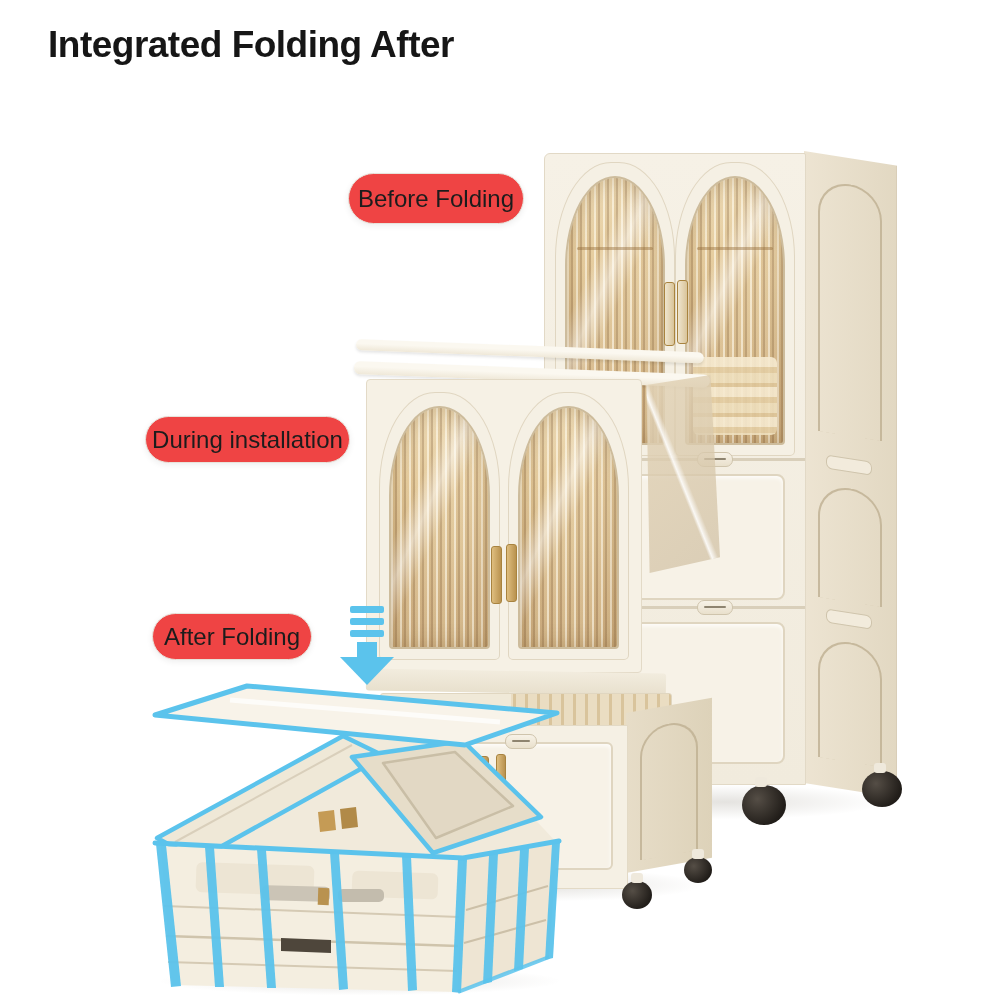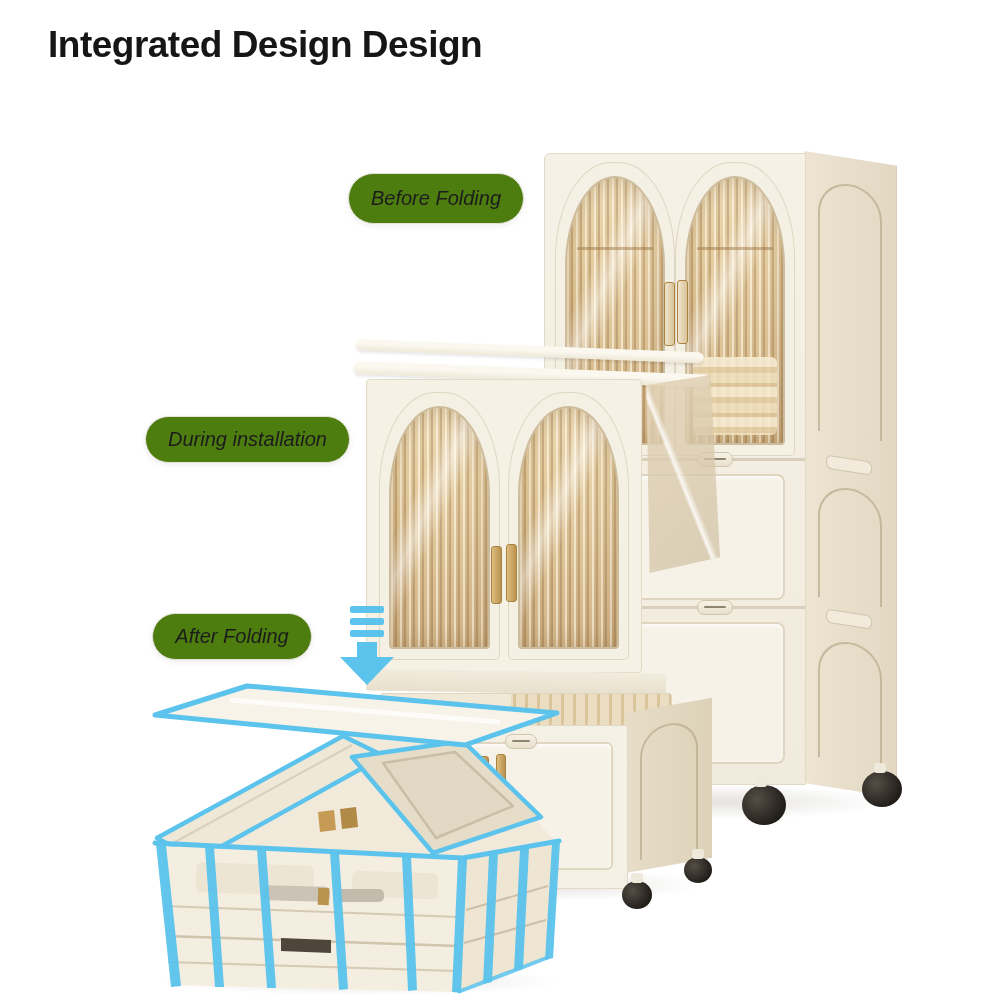--- a/index.html
+++ b/index.html
@@ -6,22 +6,22 @@
   .canvas{position:relative;width:1000px;height:1000px;background:#FFFFFF;overflow:hidden;
           font-family:"Liberation Sans", sans-serif;}
 
   
   .title{position:absolute;left:48px;top:24px;font-size:37px;font-weight:700;color:#161616;
          letter-spacing:-.5px;z-index:50;}
   .subtitle{position:absolute;left:56px;top:78px;font-size:25px;color:#9B9B9B;z-index:50;}
 
   
   .pill{position:absolute;display:flex;align-items:center;justify-content:center;
-        background:#4d7c0f;border:1px solid #E7E3DB;border-radius:999px;
-        box-shadow:0 2px 6px rgba(0,0,0,.07);color:#1C1C1C;font-size:20px;z-index:40;font-style:italic;}
+        background:#ef4444;border:1px solid #E7E3DB;border-radius:999px;
+        box-shadow:0 2px 6px rgba(0,0,0,.07);color:#1C1C1C;font-size:24px;z-index:40;}
   .pill-before{left:348px;top:173px;width:174px;height:49px;}
   .pill-during{left:145px;top:416px;width:203px;height:45px;}
   .pill-after{left:152px;top:613px;width:158px;height:45px;}
 
   
   .fold-arrow{position:absolute;left:338px;top:606px;width:58px;z-index:35;}
   .fold-arrow .bar{width:34px;height:7px;background:#5BC3EC;border-radius:2px;margin:0 auto 5px;}
   .fold-arrow .shaft{width:20px;height:15px;background:#5BC3EC;margin:0 auto;}
   .fold-arrow .head{width:0;height:0;margin:0 auto;border-left:27px solid transparent;
         border-right:27px solid transparent;border-top:28px solid #5BC3EC;}
@@ -94,21 +94,21 @@
         transform:skewY(-10deg);transform-origin:left top;}
 
   
   .explode{position:absolute;left:108px;top:668px;z-index:30;}
 </style>
 </head>
 <body>
 
 <div class="canvas">
 
-  <div class="title">Integrated Design Design</div>
+  <div class="title">Integrated Folding After</div>
 
   <div class="soft-shadow" style="left:560px;top:784px;width:330px;height:36px;z-index:9;"></div>
   <div class="soft-shadow" style="left:380px;top:868px;width:330px;height:34px;z-index:19;"></div>
   <div class="soft-shadow" style="left:150px;top:966px;width:420px;height:30px;z-index:29;"></div>
 
   <div class="cab-before">
     <div class="cb-side">
       <div class="side-arch" style="top:26px;height:250px;"></div>
       <div class="sclip" style="top:300px;"></div>
       <div class="side-arch" style="top:330px;height:112px;"></div>

